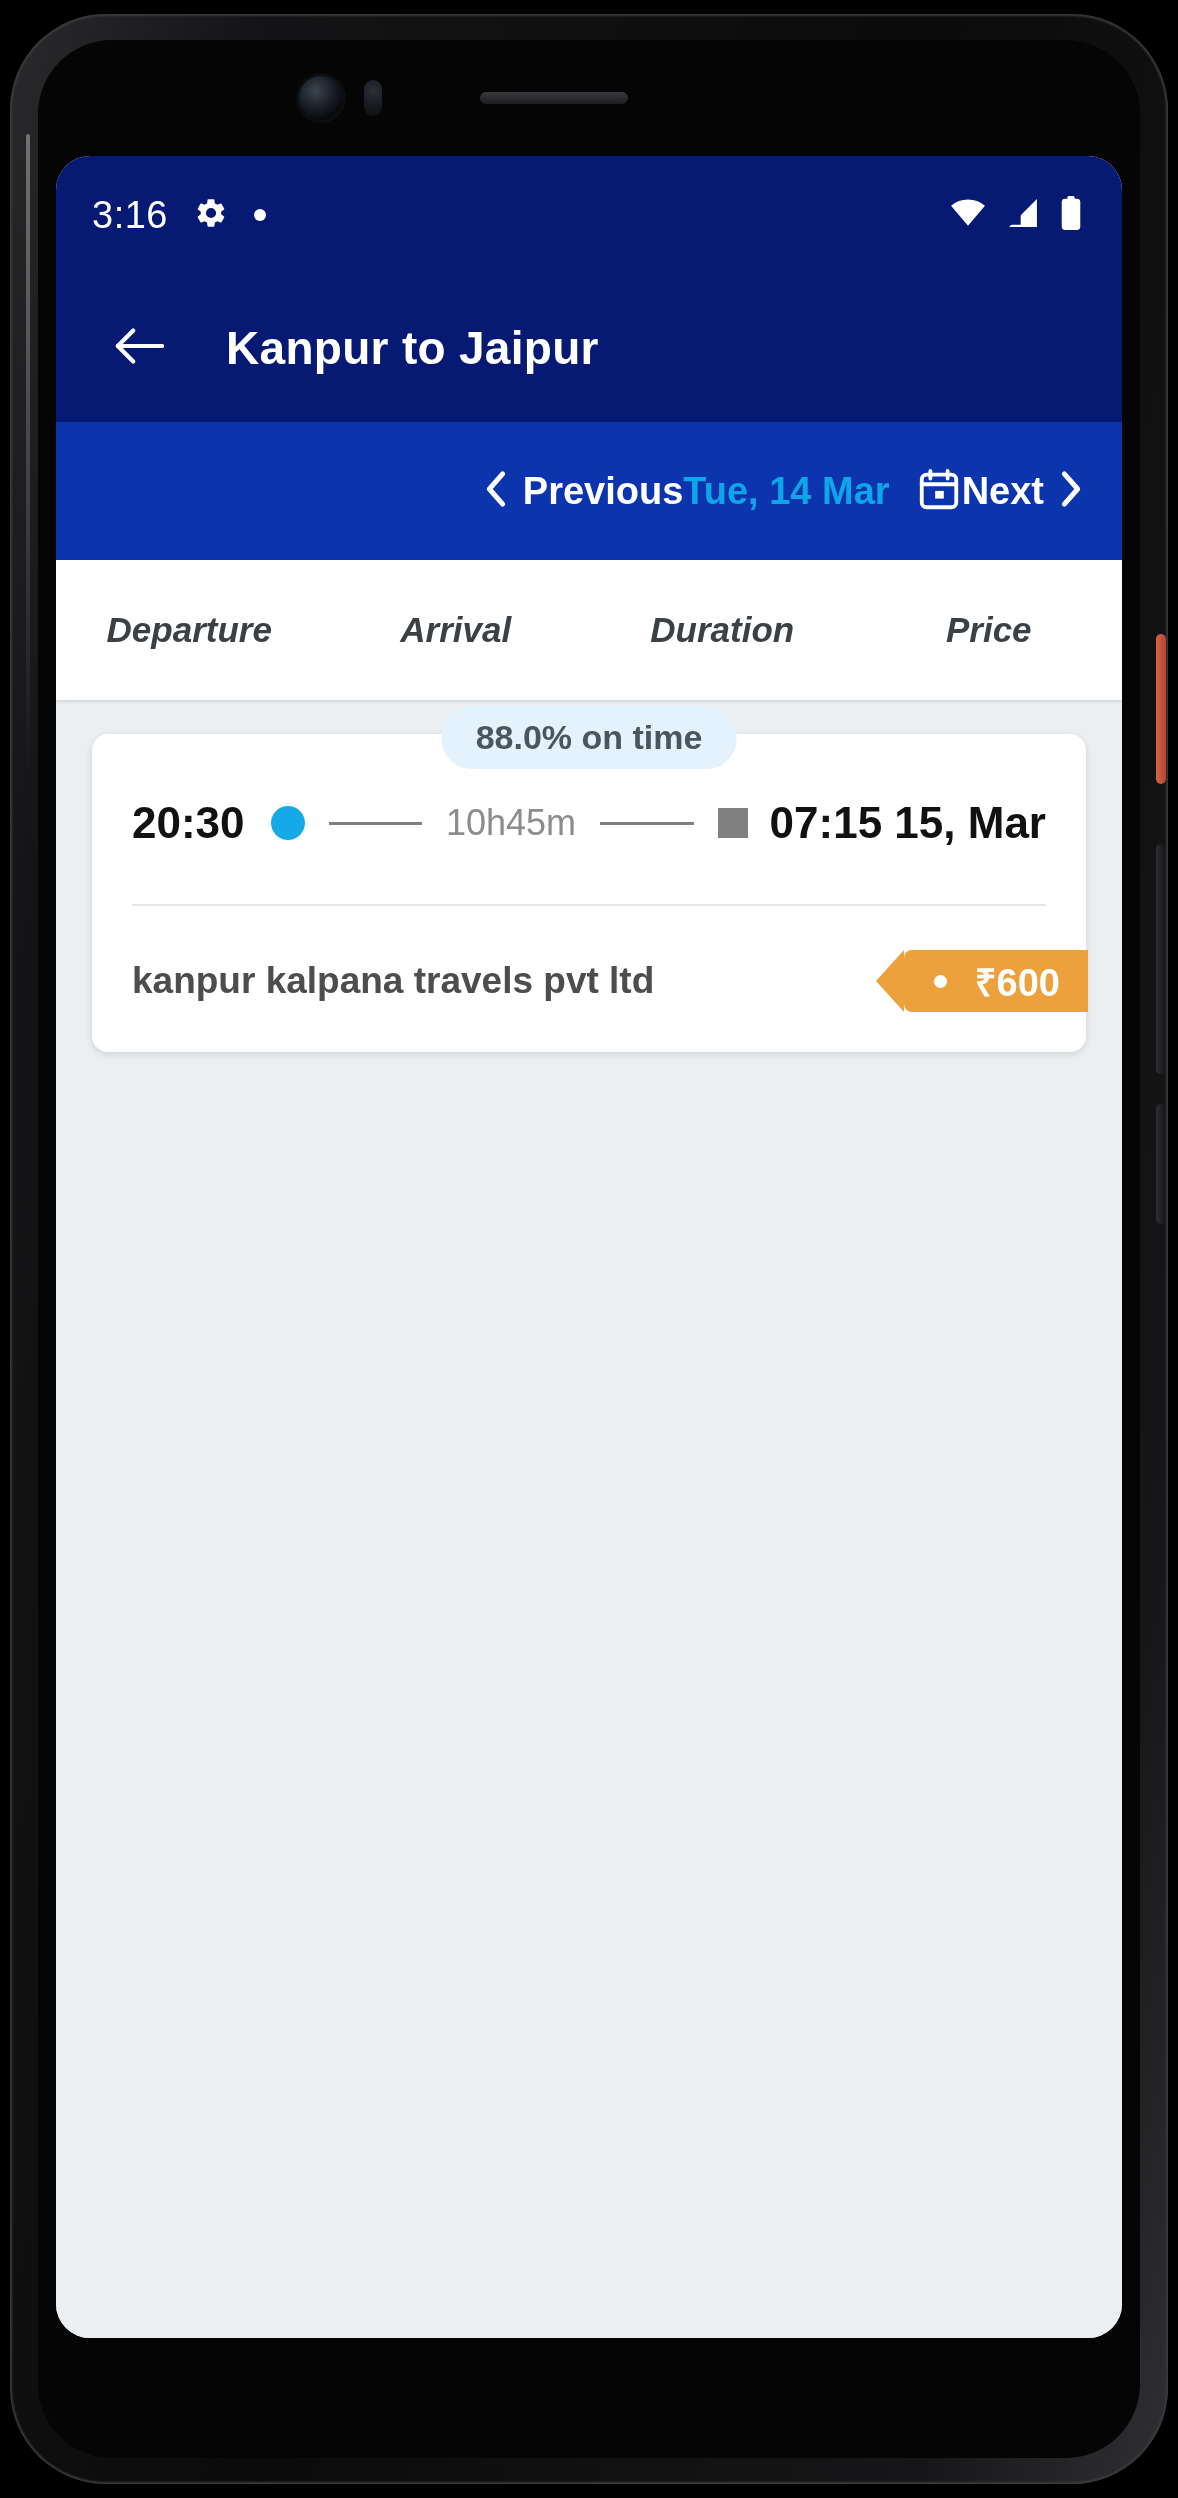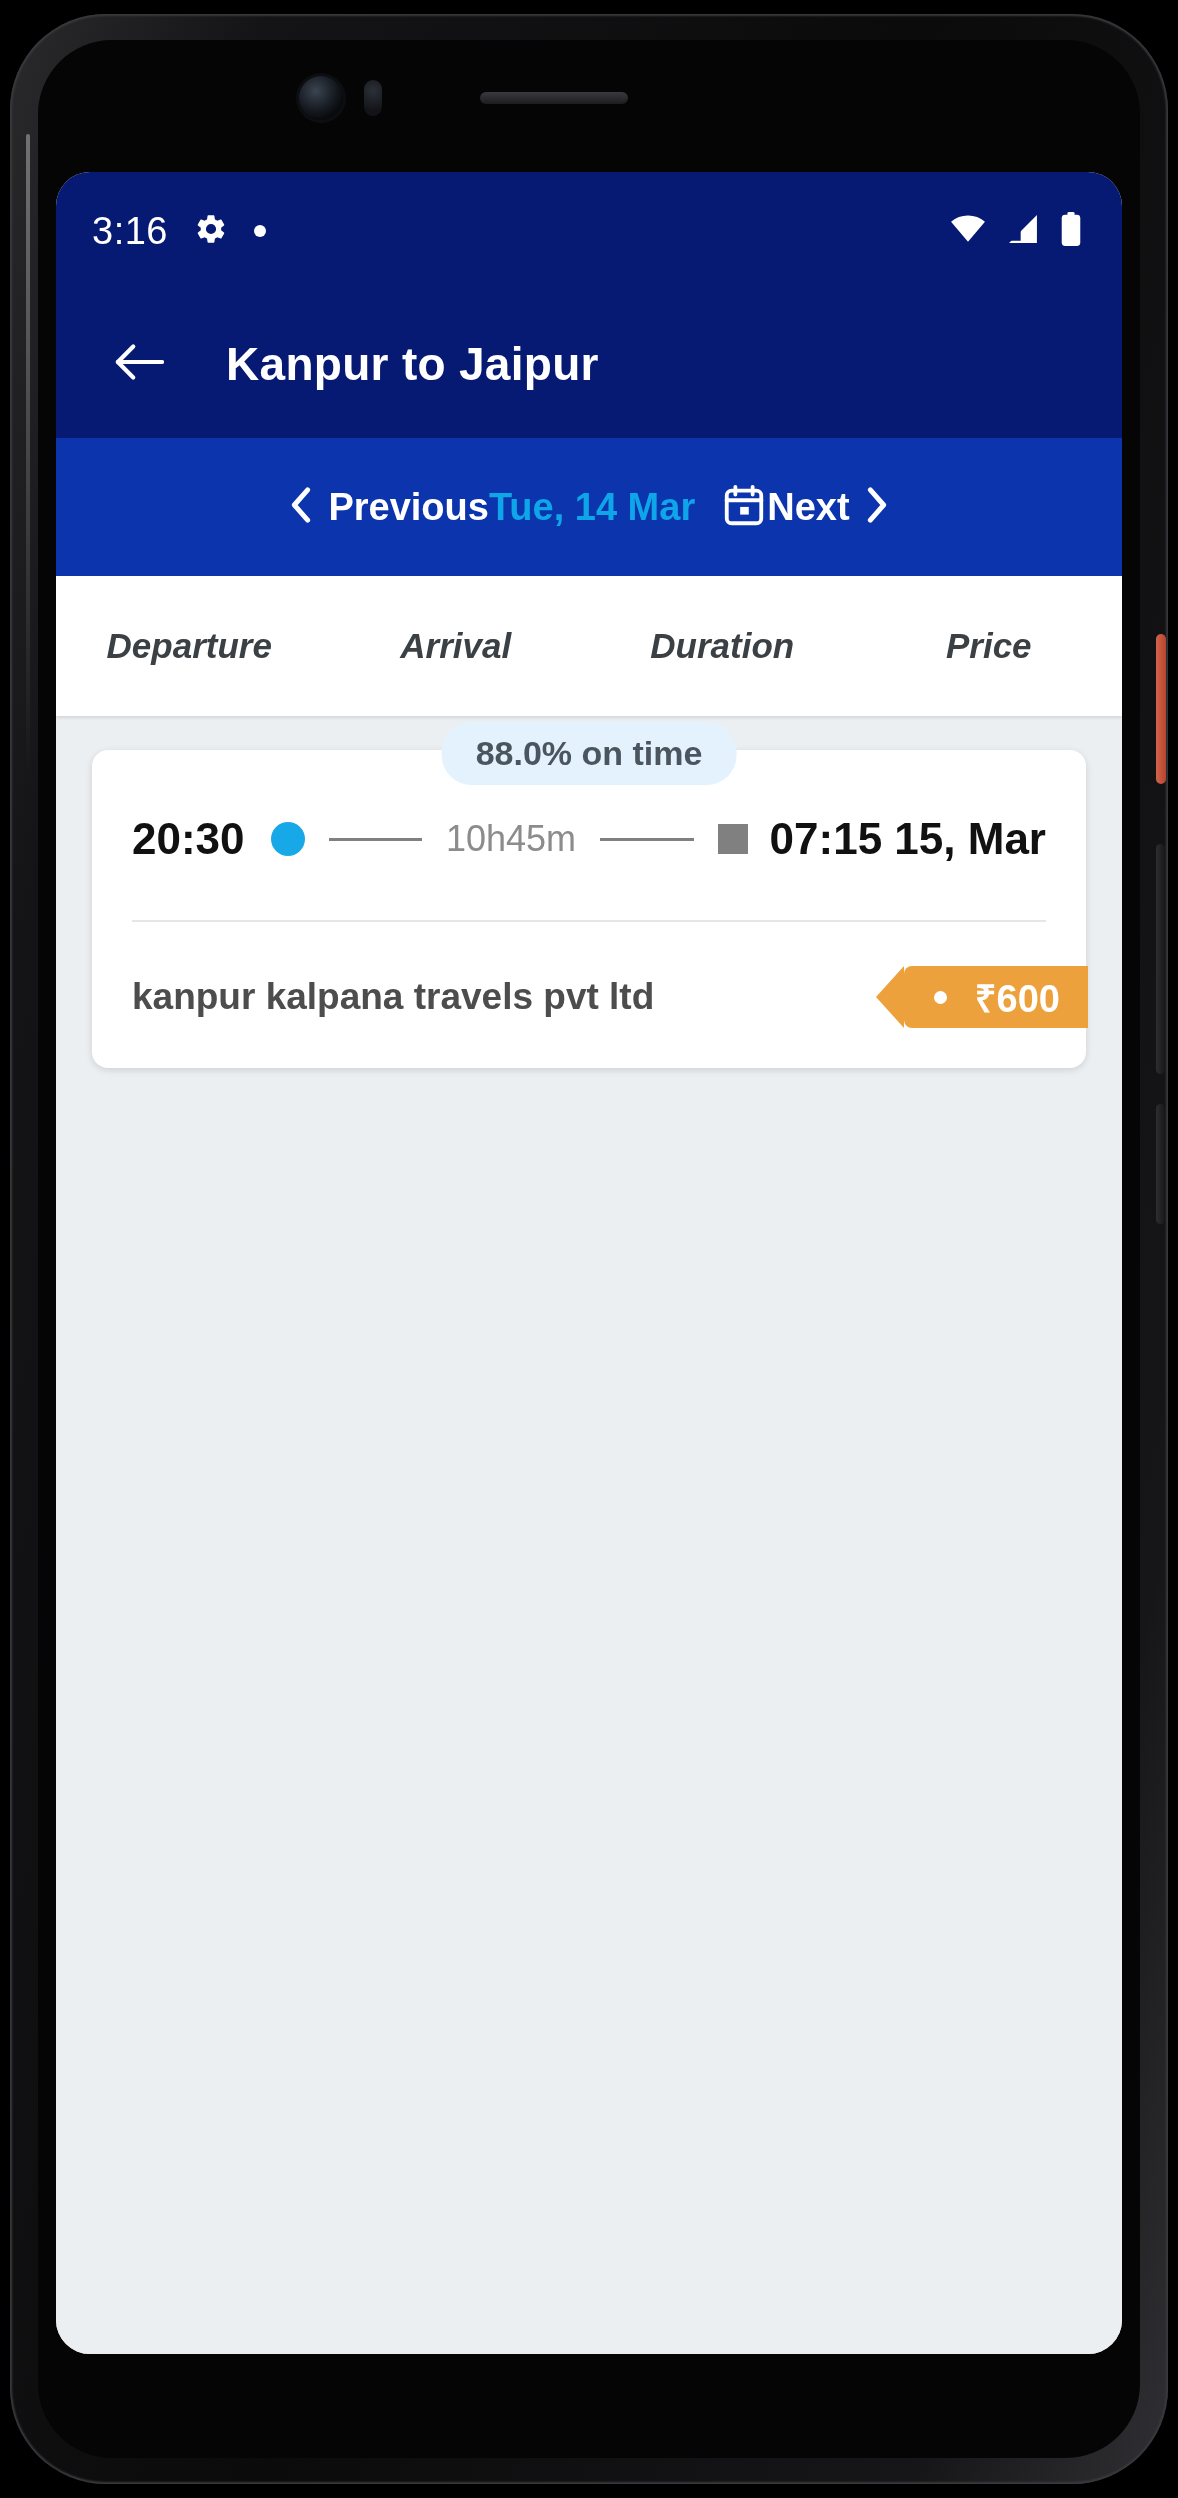--- a/index.html
+++ b/index.html
@@ -59,21 +59,20 @@
     background: linear-gradient(180deg,#3a3a3e,#1d1d20);
   }
 
   
   .screen {
     position:absolute; left:46px; top:142px;
     width:1066px; height:2182px;
     background:#eceff1;
     border-radius:34px;
     overflow:hidden;
-    margin-top:16px;
   }
 
   
   .statusbar {
     height:118px; background:#061a73;
     display:flex; align-items:center; justify-content:space-between;
     padding: 0 40px 0 36px;
   }
   .sb-left { display:flex; align-items:center; gap:26px; }
   .sb-time { color:#fff; font-size:38px; letter-spacing:.5px; }
@@ -84,21 +83,21 @@
   
   .appbar {
     height:148px; background:#061a73;
     display:flex; align-items:center; padding-left:58px; gap:62px;
   }
   .appbar-title { color:#fff; font-size:46px; font-weight:bold; letter-spacing:.3px; }
 
   
   .datebar {
     height:138px; background:#0b34ad;
-    display:flex; align-items:center; justify-content:center;
+    display:flex; align-items:center; justify-content:flex-end;
     padding: 0 38px;
   }
   .date-nav { display:flex; align-items:center; gap:14px; cursor:pointer; }
   .date-nav-label { color:#fff; font-size:38px; font-weight:bold; }
   .date-center { display:flex; align-items:center; gap:26px; }
   .date-text { color:#0ea5e9; font-size:38px; font-weight:bold; }
 
   
   .sorttabs {
     height:140px; background:#fff;

